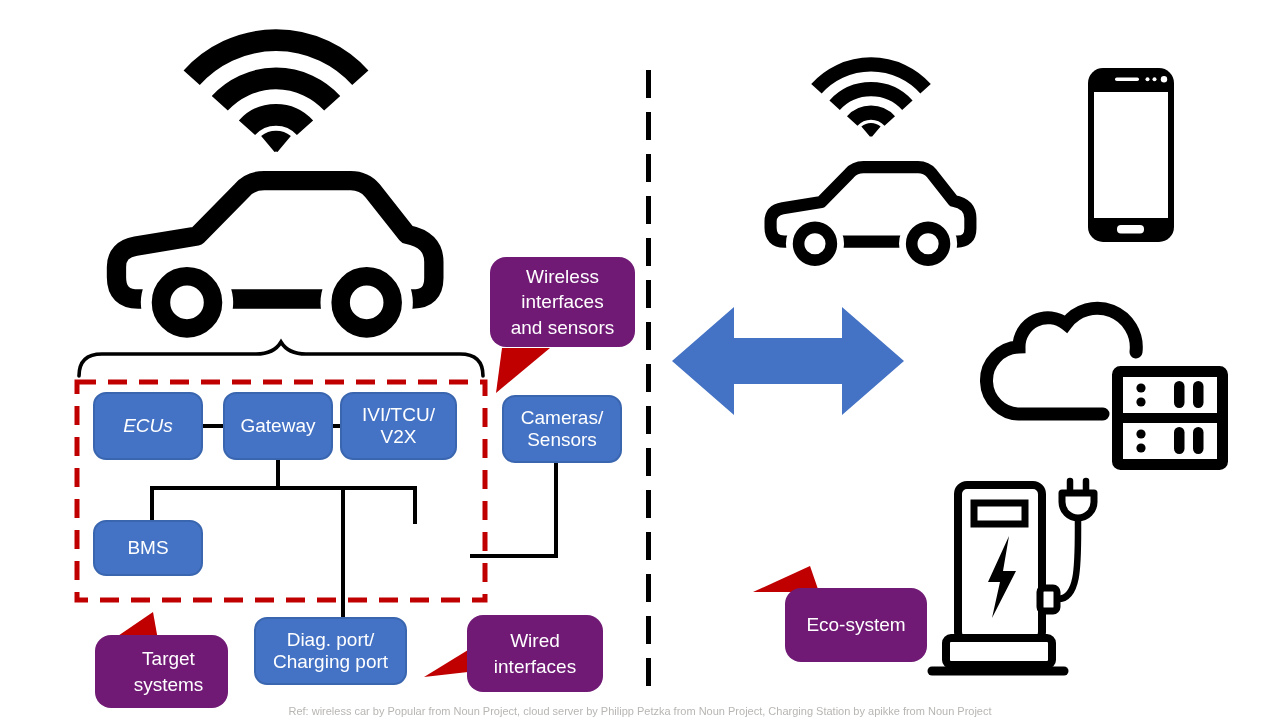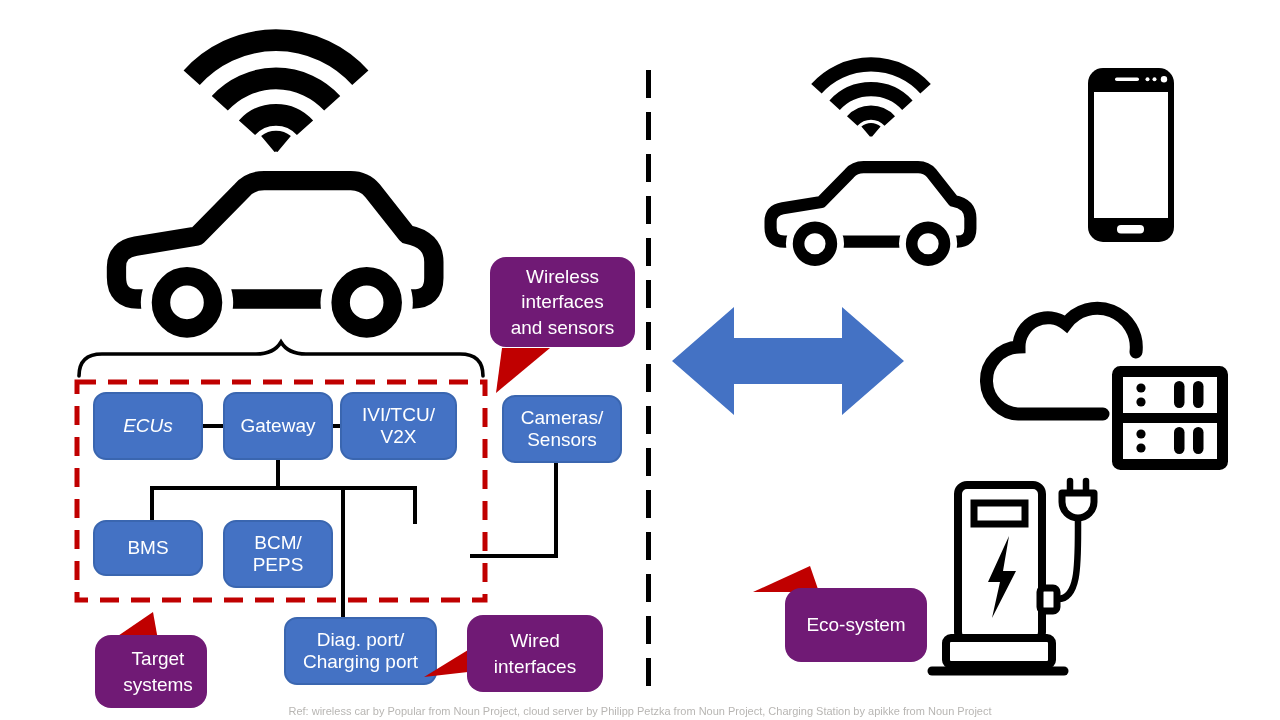--- a/index.html
+++ b/index.html
@@ -78,42 +78,38 @@
     <span>IVI/TCU/
 V2X</span>
   </div>
   <div class="bluebox" style="left:502px;top:395px;width:120px;height:68px;">
     <span>Cameras/
 Sensors</span>
   </div>
   <div class="bluebox" style="left:93px;top:520px;width:110px;height:56px;">
     <span>BMS</span>
   </div>
-  <div class="bluebox" style="left:223px;top:520px;width:110px;height:68px;">
-    <span>BCM/
-PEPS</span>
-  </div>
-  <div class="bluebox" style="left:284px;top:617px;width:153px;height:68px;">
+  <div class="bluebox" style="left:254px;top:617px;width:153px;height:68px;">
     <span>Diag. port/
 Charging port</span>
   </div>
 
   <svg class="tail" style="left:488px;top:342px;" width="70" height="56" viewBox="0 0 70 56">
     <polygon points="14,6 62,6 8,51" fill="#C00000"></polygon>
   </svg>
   <div class="callout" style="left:490px;top:257px;width:145px;height:90px;">
     <span>Wireless
 interfaces
 and sensors</span>
   </div>
 
   <svg class="tail" style="left:103px;top:604px;" width="60" height="40" viewBox="0 0 60 40">
     <polygon points="9,36 55,36 50,8" fill="#C00000"></polygon>
   </svg>
-  <div class="callout" style="left:95px;top:635px;width:112px;height:73px;padding-left:14px;">
+  <div class="callout" style="left:95px;top:635px;width:133px;height:73px;padding-left:14px;">
     <span>Target
 systems</span>
   </div>
 
   <svg class="tail" style="left:420px;top:644px;" width="52" height="40" viewBox="0 0 52 40">
     <polygon points="48,6 48,28 4,33" fill="#C00000"></polygon>
   </svg>
   <div class="callout" style="left:467px;top:615px;width:136px;height:77px;">
     <span>Wired
 interfaces</span>

